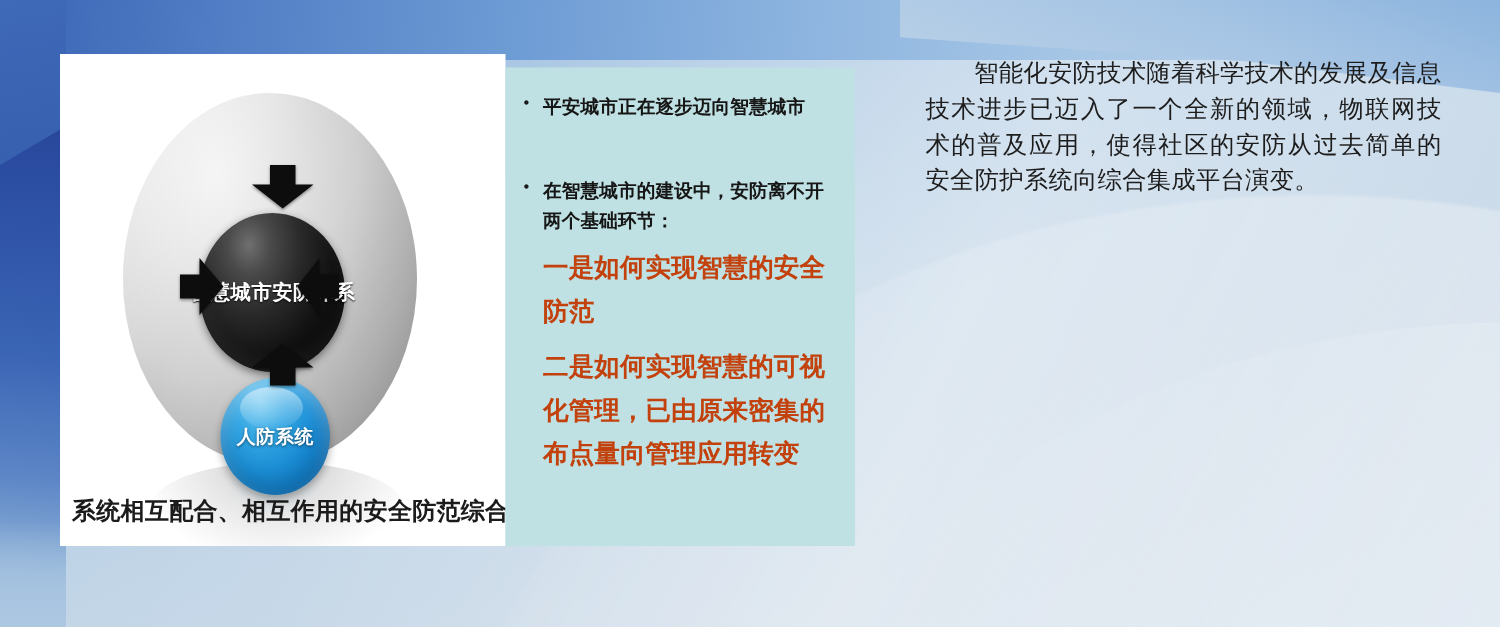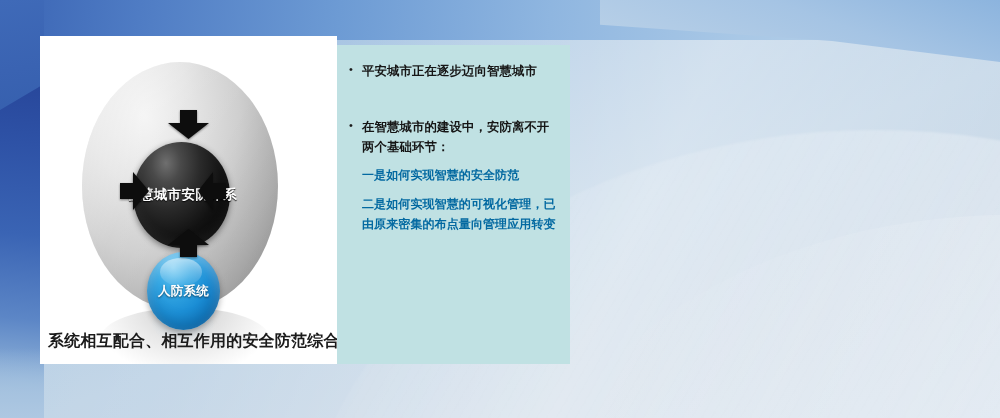--- a/index.html
+++ b/index.html
@@ -235,23 +235,23 @@
   .bullet-text {
     flex: 1 1 auto;
     font-size: 12.4px;
     font-weight: bold;
     color: #161616;
     line-height: 1.62;
     letter-spacing: 0.1px;
   }
   .bullet-gap { height: 30px; }
   .sub-line {
-    font-size: 12px;
-    font-weight: bold;
-    color: #0369a1;
+    font-size: 17px;
+    font-weight: bold;
+    color: #c2410c;
     line-height: 1.7;
     letter-spacing: 0.1px;
     margin-left: 15px;
     margin-top: 8px;
   }
 
   
   .body-copy {
     position: absolute;
     left: 617px; top: 38px;
@@ -332,15 +332,16 @@
     <div class="bullet-row">
       <span class="bullet-dot">•</span>
       <span class="bullet-text">在智慧城市的建设中，安防离不开两个基础环节：</span>
     </div>
 
     <div class="sub-line">一是如何实现智慧的安全防范</div>
     <div class="sub-line">二是如何实现智慧的可视化管理，已由原来密集的布点量向管理应用转变</div>
   </div>
 
   <div class="body-copy">
+    <p>智能化安防技术随着科学技术的发展及信息技术进步已迈入了一个全新的领域，物联网技术的普及应用，使得社区的安防从过去简单的安全防护系统向综合集成平台演变。</p>
   </div>
 
 </div>
 
 </body></html>

